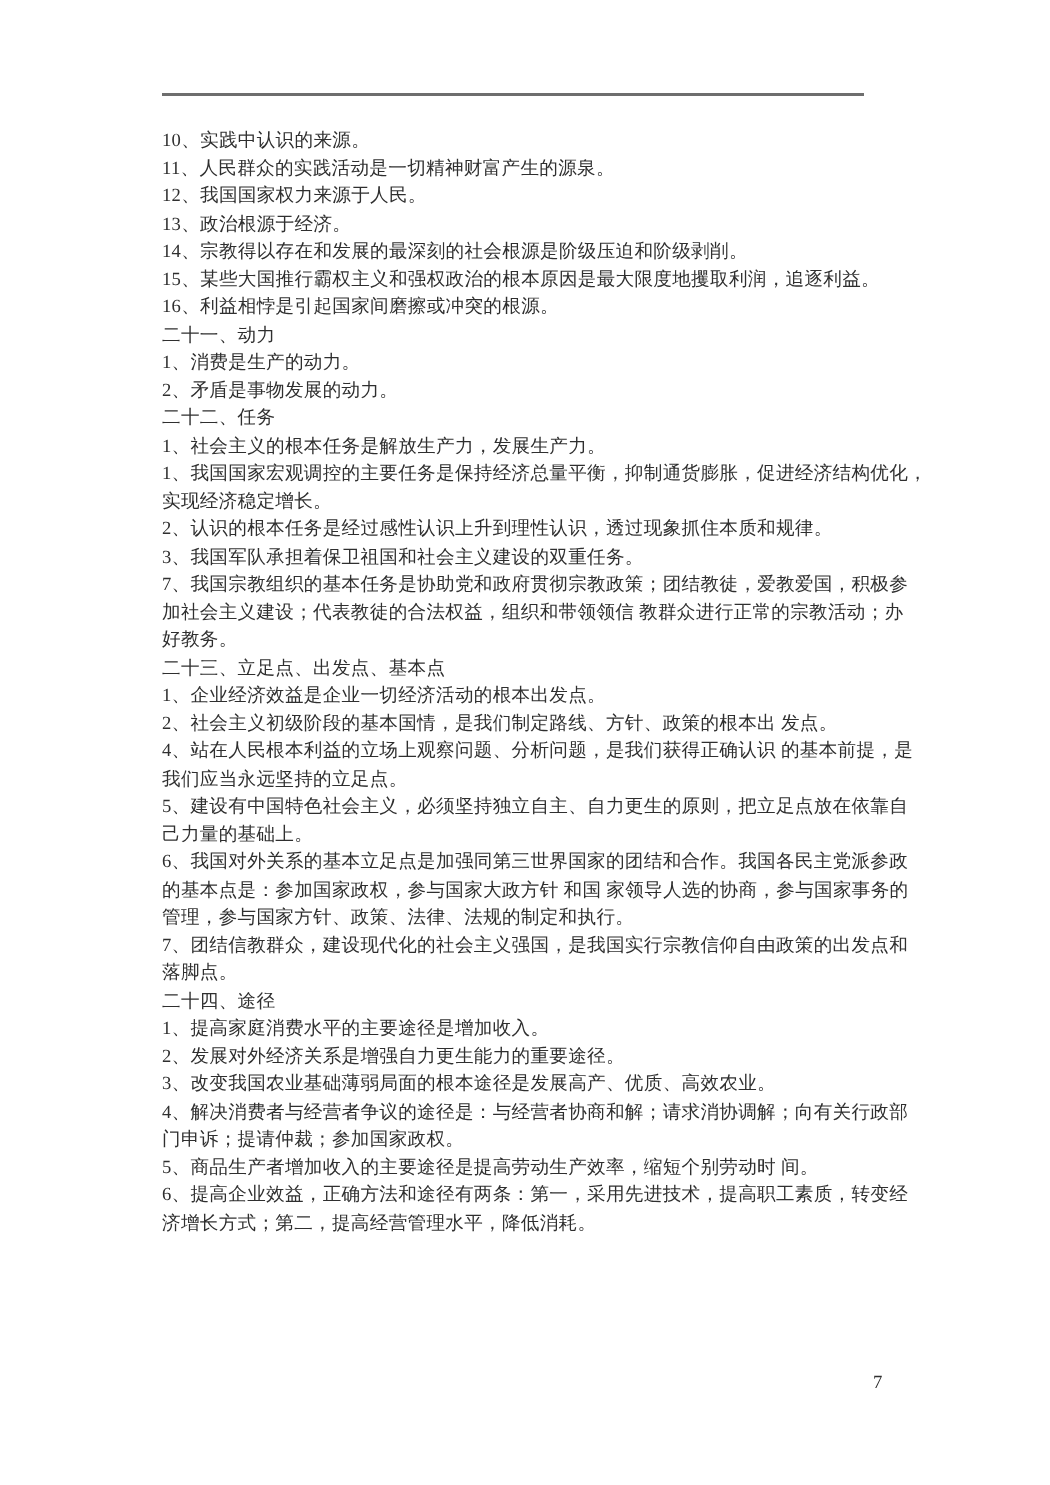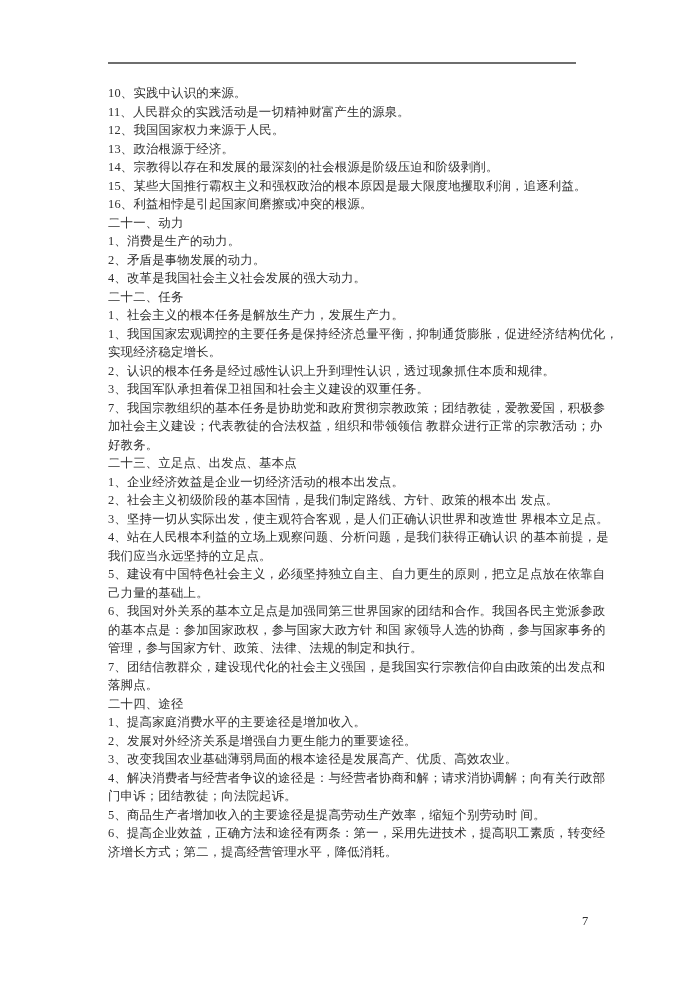--- a/index.html
+++ b/index.html
@@ -60,47 +60,45 @@
       <div class="line">10、实践中认识的来源。</div>
       <div class="line">11、人民群众的实践活动是一切精神财富产生的源泉。</div>
       <div class="line">12、我国国家权力来源于人民。</div>
       <div class="line">13、政治根源于经济。</div>
       <div class="line">14、宗教得以存在和发展的最深刻的社会根源是阶级压迫和阶级剥削。</div>
       <div class="line">15、某些大国推行霸权主义和强权政治的根本原因是最大限度地攫取利润，追逐利益。</div>
       <div class="line">16、利益相悖是引起国家间磨擦或冲突的根源。</div>
       <div class="line">二十一、动力</div>
       <div class="line">1、消费是生产的动力。</div>
       <div class="line">2、矛盾是事物发展的动力。</div>
-      <div class="line">4、改革是我国社会主义社会发展的强大动力。</div>
       <div class="line">二十二、任务</div>
       <div class="line">1、社会主义的根本任务是解放生产力，发展生产力。</div>
       <div class="line">1、我国国家宏观调控的主要任务是保持经济总量平衡，抑制通货膨胀，促进经济结构优化，</div>
       <div class="line">实现经济稳定增长。</div>
       <div class="line">2、认识的根本任务是经过感性认识上升到理性认识，透过现象抓住本质和规律。</div>
       <div class="line">3、我国军队承担着保卫祖国和社会主义建设的双重任务。</div>
       <div class="line">7、我国宗教组织的基本任务是协助党和政府贯彻宗教政策；团结教徒，爱教爱国，积极参</div>
       <div class="line">加社会主义建设；代表教徒的合法权益，组织和带领领信 教群众进行正常的宗教活动；办</div>
       <div class="line">好教务。</div>
       <div class="line">二十三、立足点、出发点、基本点</div>
       <div class="line">1、企业经济效益是企业一切经济活动的根本出发点。</div>
       <div class="line">2、社会主义初级阶段的基本国情，是我们制定路线、方针、政策的根本出 发点。</div>
-      <div class="line">3、坚持一切从实际出发，使主观符合客观，是人们正确认识世界和改造世 界根本立足点。</div>
       <div class="line">4、站在人民根本利益的立场上观察问题、分析问题，是我们获得正确认识 的基本前提，是</div>
       <div class="line">我们应当永远坚持的立足点。</div>
       <div class="line">5、建设有中国特色社会主义，必须坚持独立自主、自力更生的原则，把立足点放在依靠自</div>
       <div class="line">己力量的基础上。</div>
       <div class="line">6、我国对外关系的基本立足点是加强同第三世界国家的团结和合作。我国各民主党派参政</div>
       <div class="line">的基本点是：参加国家政权，参与国家大政方针 和国 家领导人选的协商，参与国家事务的</div>
       <div class="line">管理，参与国家方针、政策、法律、法规的制定和执行。</div>
       <div class="line">7、团结信教群众，建设现代化的社会主义强国，是我国实行宗教信仰自由政策的出发点和</div>
       <div class="line">落脚点。</div>
       <div class="line">二十四、途径</div>
       <div class="line">1、提高家庭消费水平的主要途径是增加收入。</div>
       <div class="line">2、发展对外经济关系是增强自力更生能力的重要途径。</div>
       <div class="line">3、改变我国农业基础薄弱局面的根本途径是发展高产、优质、高效农业。</div>
       <div class="line">4、解决消费者与经营者争议的途径是：与经营者协商和解；请求消协调解；向有关行政部</div>
-      <div class="line">门申诉；团结教徒；向法院起诉。</div>
+      <div class="line">门申诉；提请仲裁；参加国家政权。</div>
       <div class="line">5、商品生产者增加收入的主要途径是提高劳动生产效率，缩短个别劳动时 间。</div>
       <div class="line">6、提高企业效益，正确方法和途径有两条：第一，采用先进技术，提高职工素质，转变经</div>
       <div class="line">济增长方式；第二，提高经营管理水平，降低消耗。</div>
     </div>
   <div class="page-number" style="color: rgb(47, 47, 47);">7</div>
 </div>
 
 </body></html>

